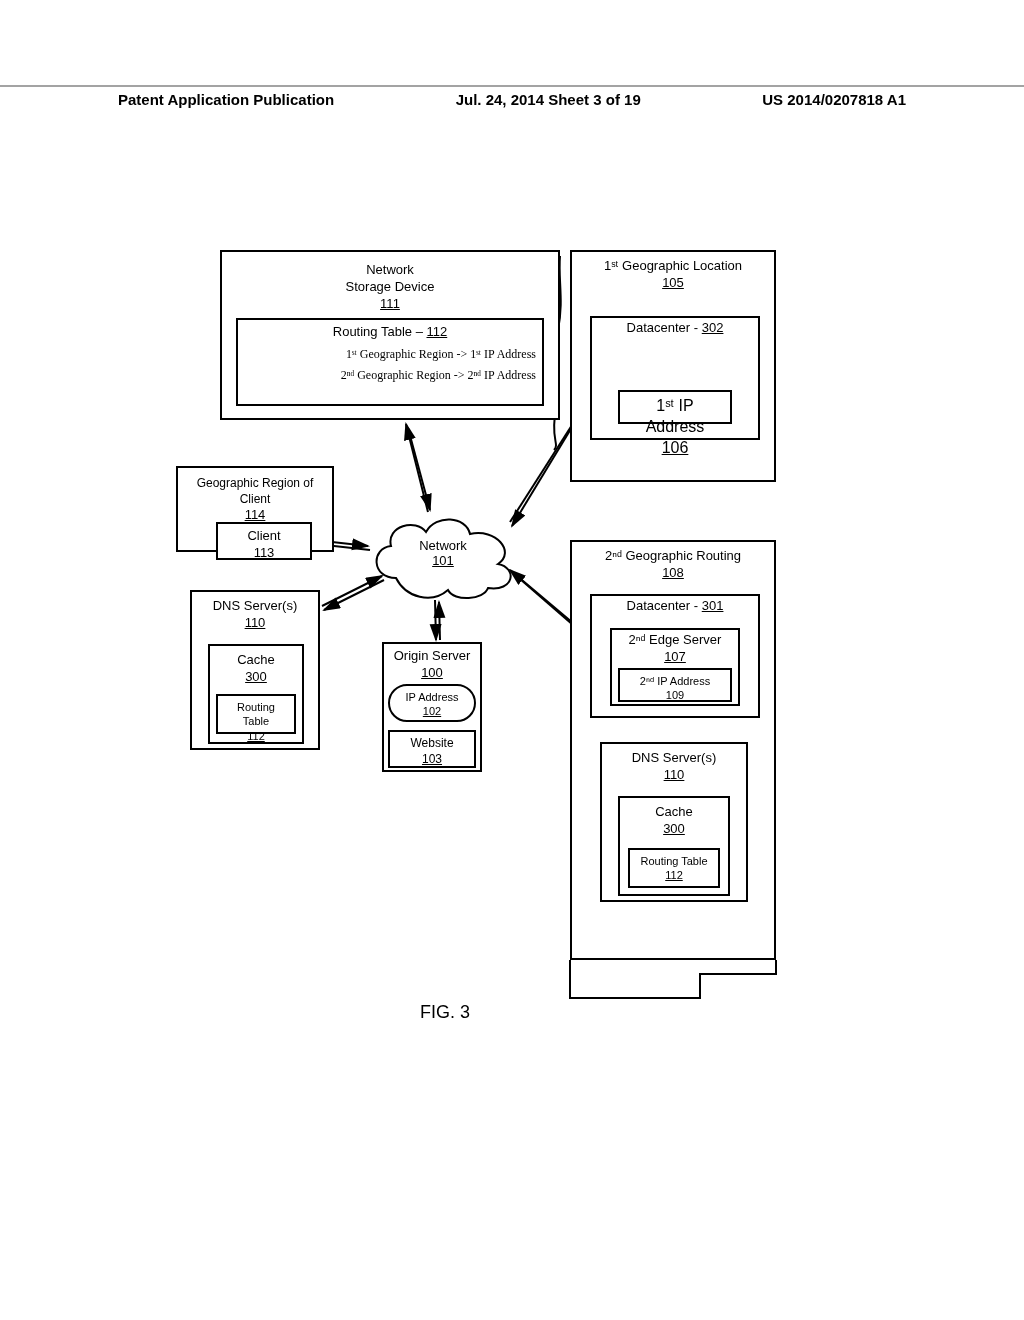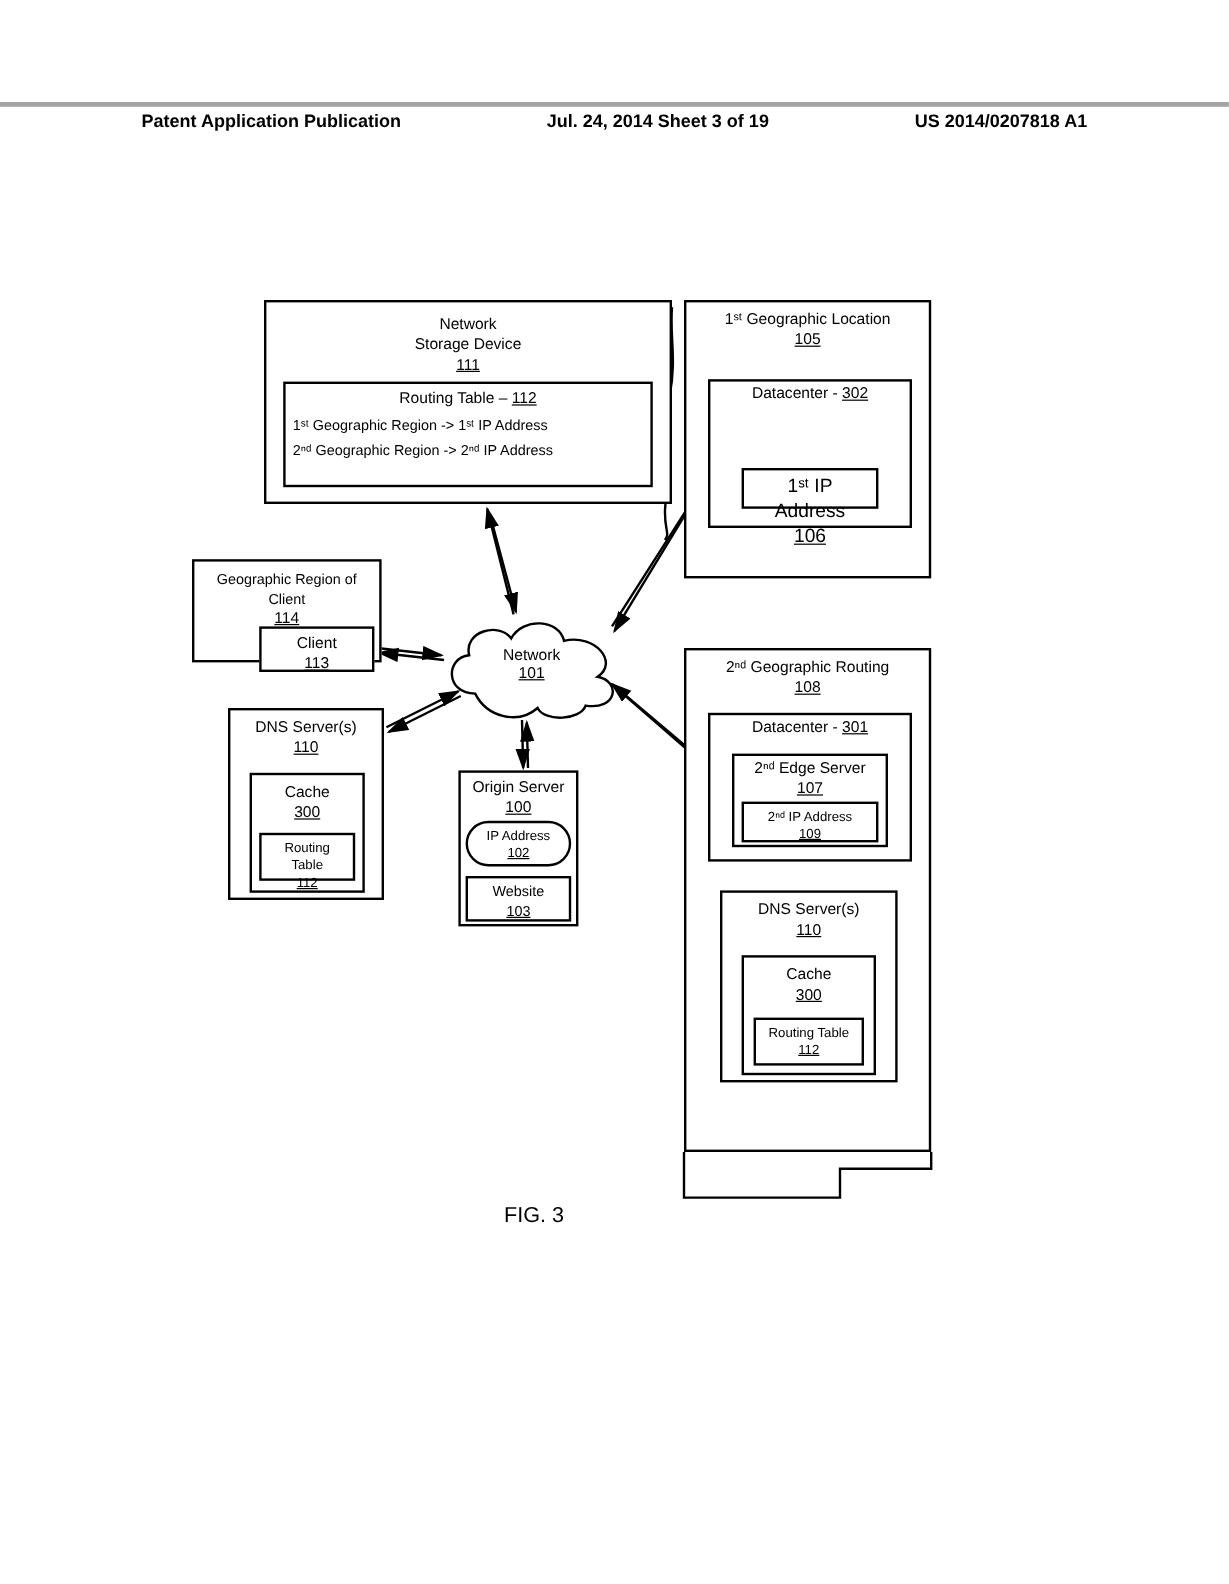--- a/index.html
+++ b/index.html
@@ -7,21 +7,21 @@
     width: 1024px;
     height: 1320px;
     background: #fff;
     font-family: Arial, Helvetica, sans-serif;
     color: #000;
     position: relative;
   }
   .page-header {
     position: absolute;
     top: 85px; left: 0; width: 1024px;
-    border-top: 4px solid #a3a3a3;
+    border-top: 2px solid #a3a3a3;
     padding-top: 4px;
     display: flex;
     justify-content: space-between;
     font-size: 15px;
     font-weight: bold;
   }
   .page-header span:nth-child(1){ margin-left: 118px; }
   .page-header span:nth-child(2){ }
   .page-header span:nth-child(3){ margin-right: 118px; }
 
@@ -46,25 +46,25 @@
 
   
   .b-storage {
     top: 0; left: 60; width: 340px; height: 170px;
     border-width: 2.5px;
   }
   .b-storage .hdr { margin-top: 6px; }
   .b-routing {
     top: 68px; left: 76px; width: 308px; height: 88px;
   }
-  .b-routing .tblrow { font-size: 12px; margin-top: 6px; text-align: left; }
+  .b-routing .tblrow { font-size: 12px; margin-top: 6px; text-align: right; font-family: Liberation Serif, serif; }
 
   
   .b-geo-client {
-    top: 216px; left: 0px; width: 158px; height: 86px;
+    top: 216px; left: 16px; width: 158px; height: 86px;
     padding-top: 8px;
   }
   .b-client {
     top: 272px; left: 56px; width: 96px; height: 38px;
   }
 
   
   .b-dns-l {
     top: 340px; left: 30px; width: 130px; height: 160px;
     padding-top: 6px;

